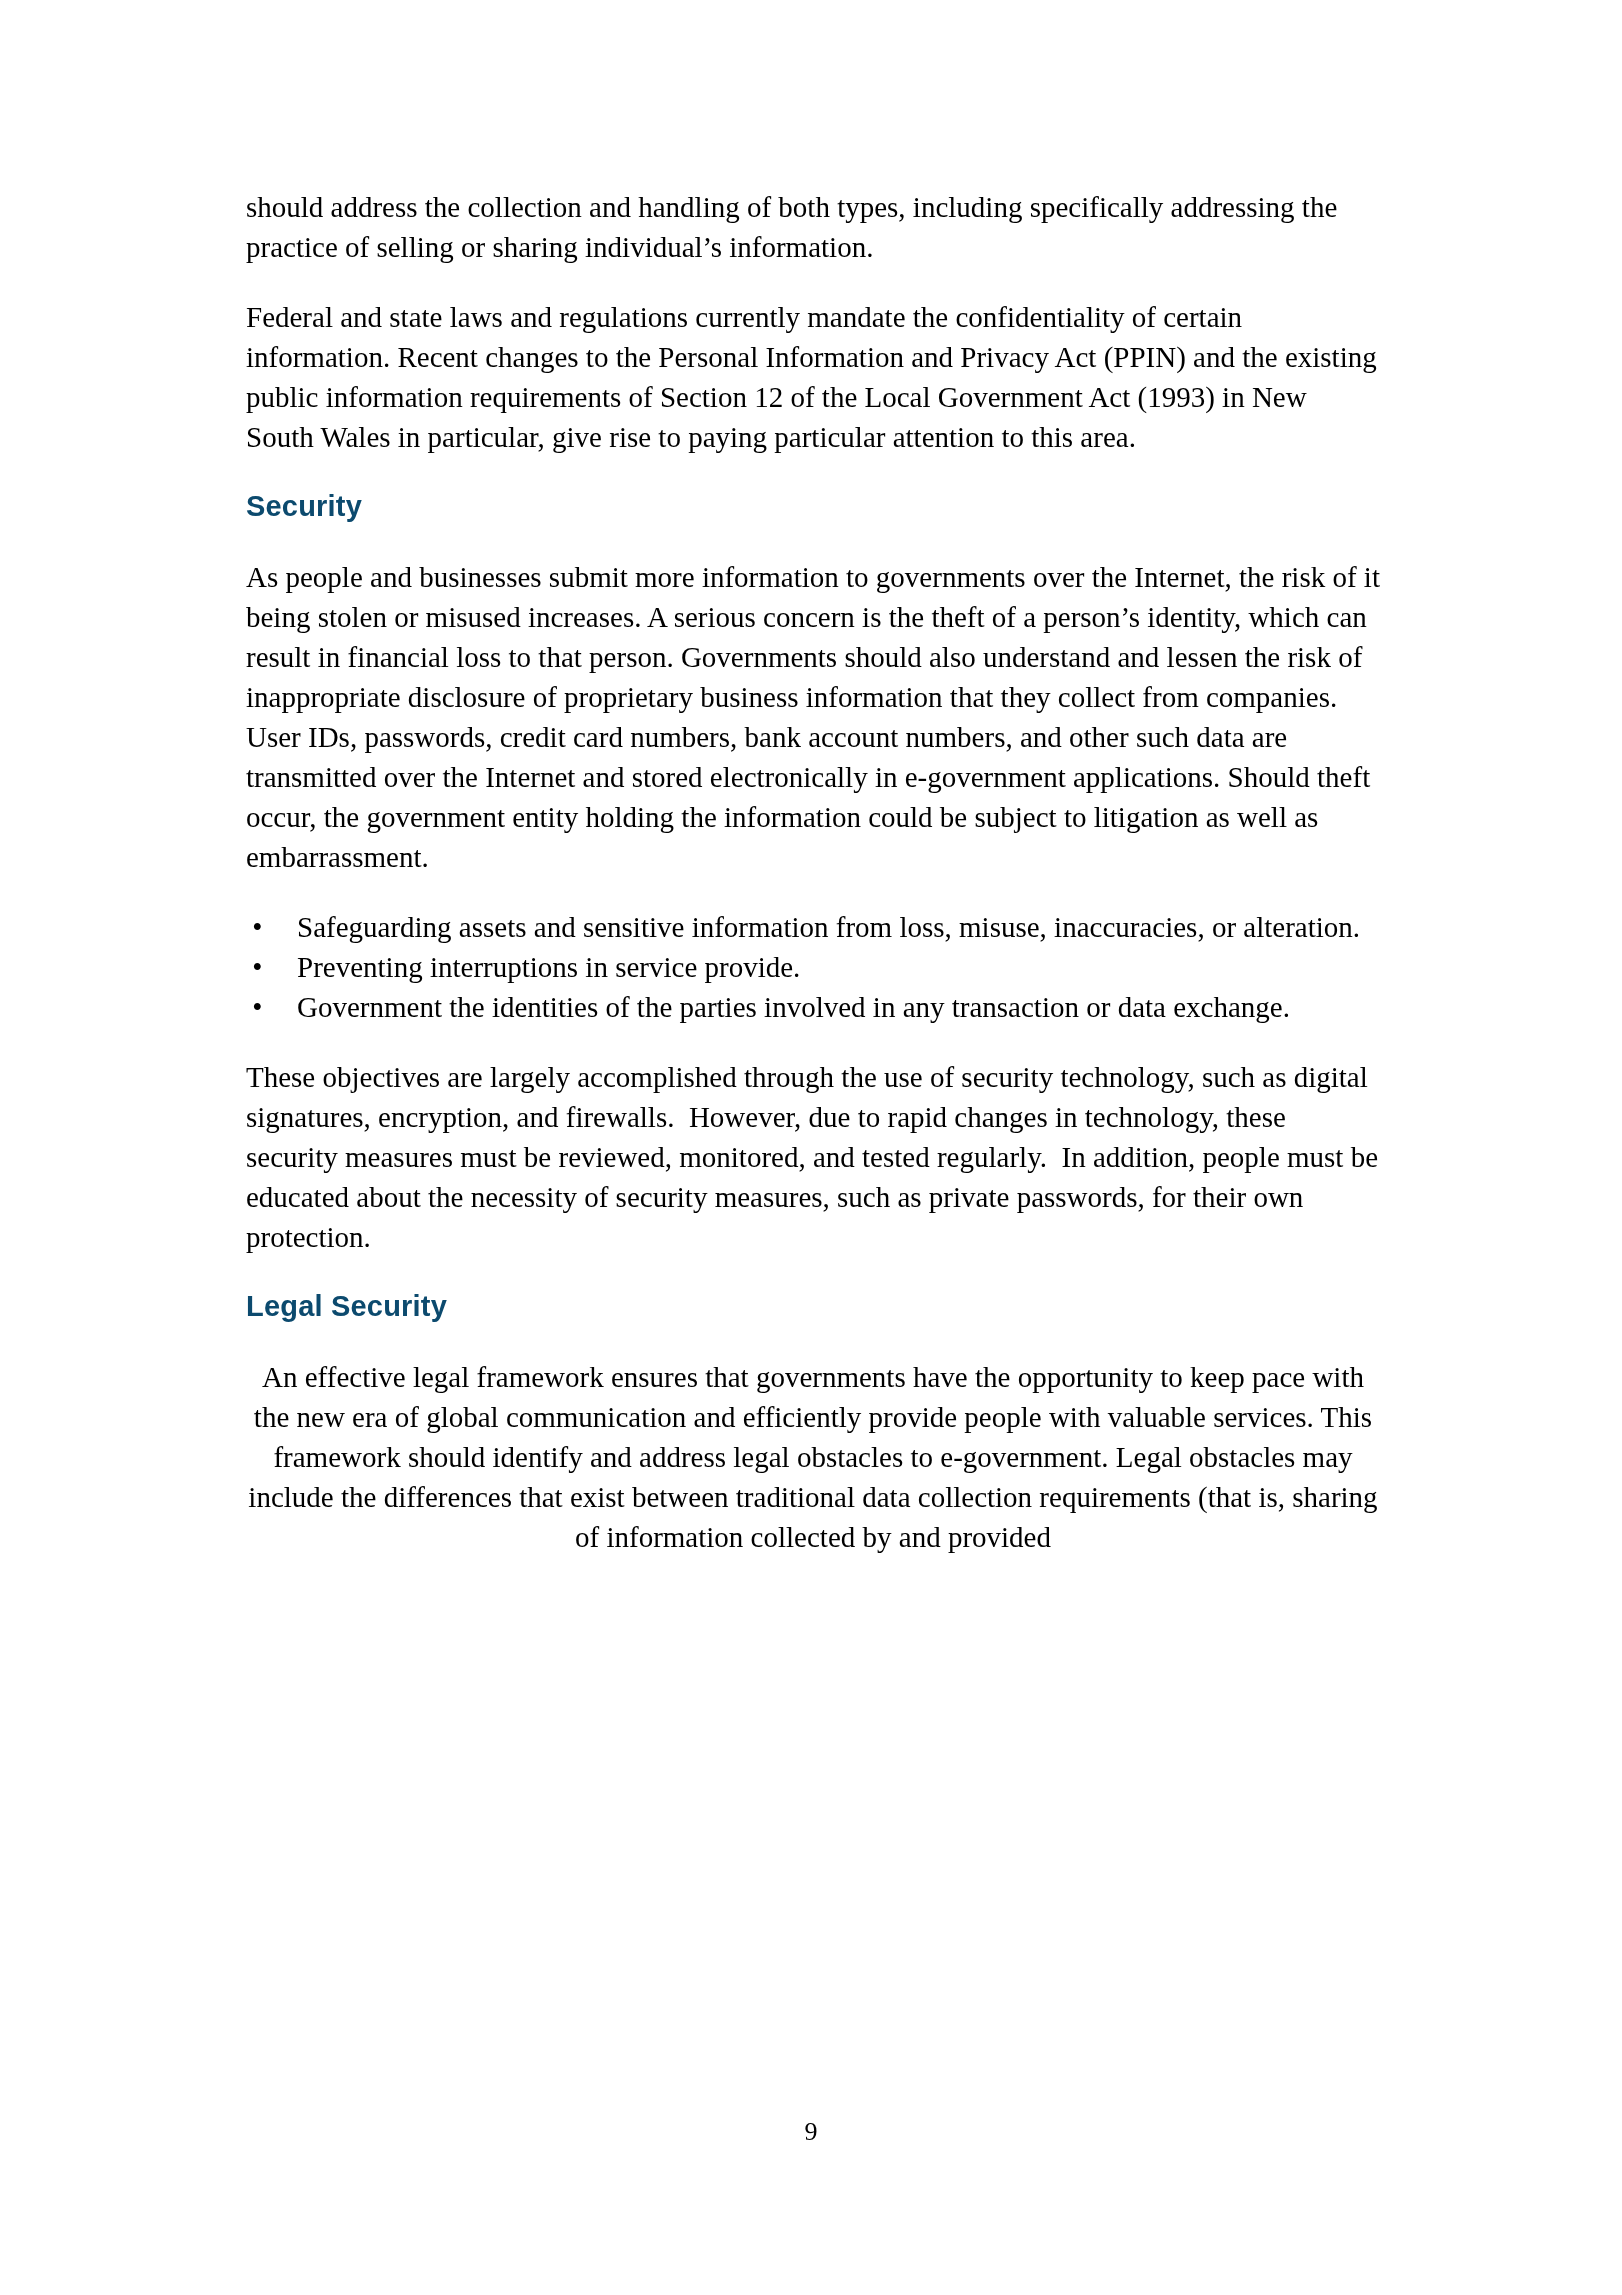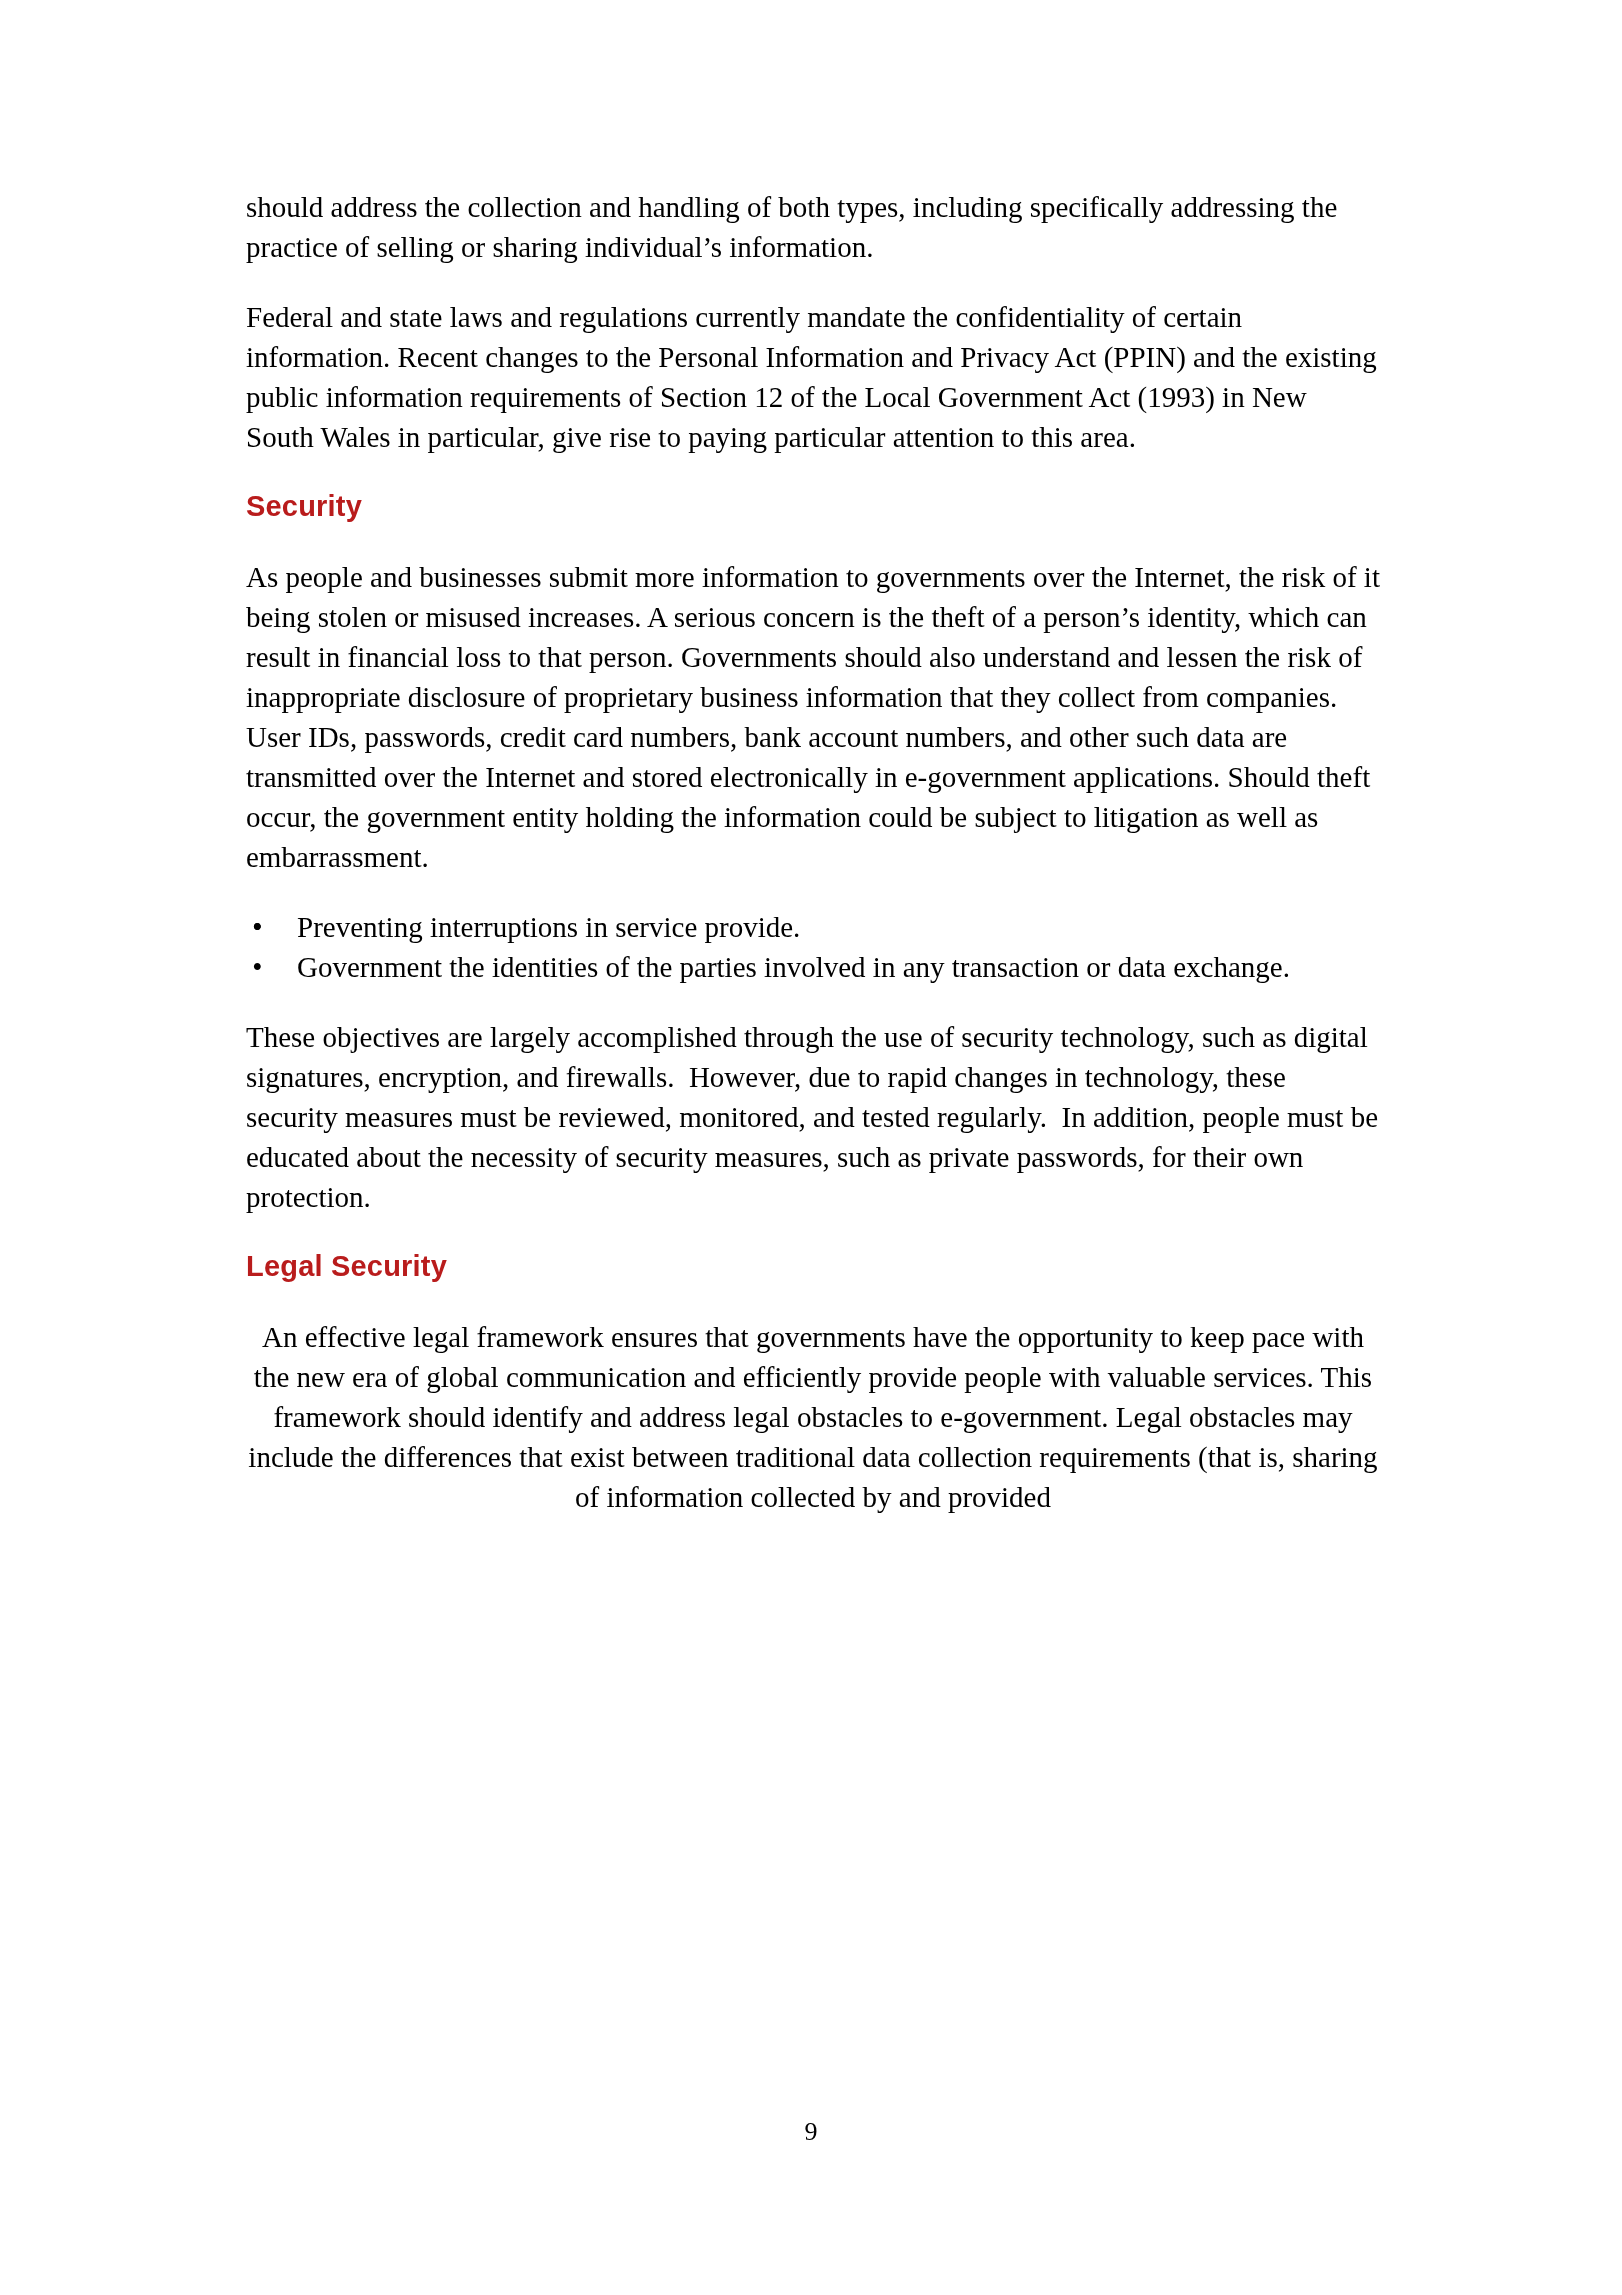--- a/index.html
+++ b/index.html
@@ -31,21 +31,21 @@
     text-align: left;
     white-space: pre-wrap;
     -webkit-font-smoothing: antialiased;
   }
   .para.tight { margin-bottom: 0; text-align: center; }
   .heading {
     font-family: "Liberation Sans", "DejaVu Sans", sans-serif;
     font-size: 29px;
     font-weight: bold;
     line-height: 38px;
-    color: #b91c1c;
+    color: #0c4a6e;
     margin: 8px 0 32px 0;
     letter-spacing: 0.2px;
   }
   .bullet-list {
     list-style: none;
     margin: 0 0 30px 0;
     padding: 0;
   }
   .bullet-list li {
     position: relative;
@@ -90,20 +90,21 @@
 
 
     <h2 class="heading">Security</h2>
 
     <p class="para">As people and businesses submit more information to governments over the Internet, the risk of it being stolen or misused increases. A serious concern is the theft of a person’s identity, which can result in financial loss to that person. Governments should also understand and lessen the risk of inappropriate disclosure of proprietary business information that they collect from companies. User IDs, passwords, credit card numbers, bank account numbers, and other such data are transmitted over the Internet and stored electronically in e-government applications. Should theft occur, the government entity holding the information could be subject to litigation as well as embarrassment.</p>
 
 
     <ul class="bullet-list">
       <li>
         <span class="bullet-marker">•</span>
+        <span>Safeguarding assets and sensitive information from loss, misuse, inaccuracies, or alteration.</span>
       </li>
       <li>
         <span class="bullet-marker">•</span>
         <span>Preventing interruptions in service provide.</span>
       </li>
       <li>
         <span class="bullet-marker">•</span>
         <span>Government the identities of the parties involved in any transaction or data exchange.</span>
       </li>
     </ul>

